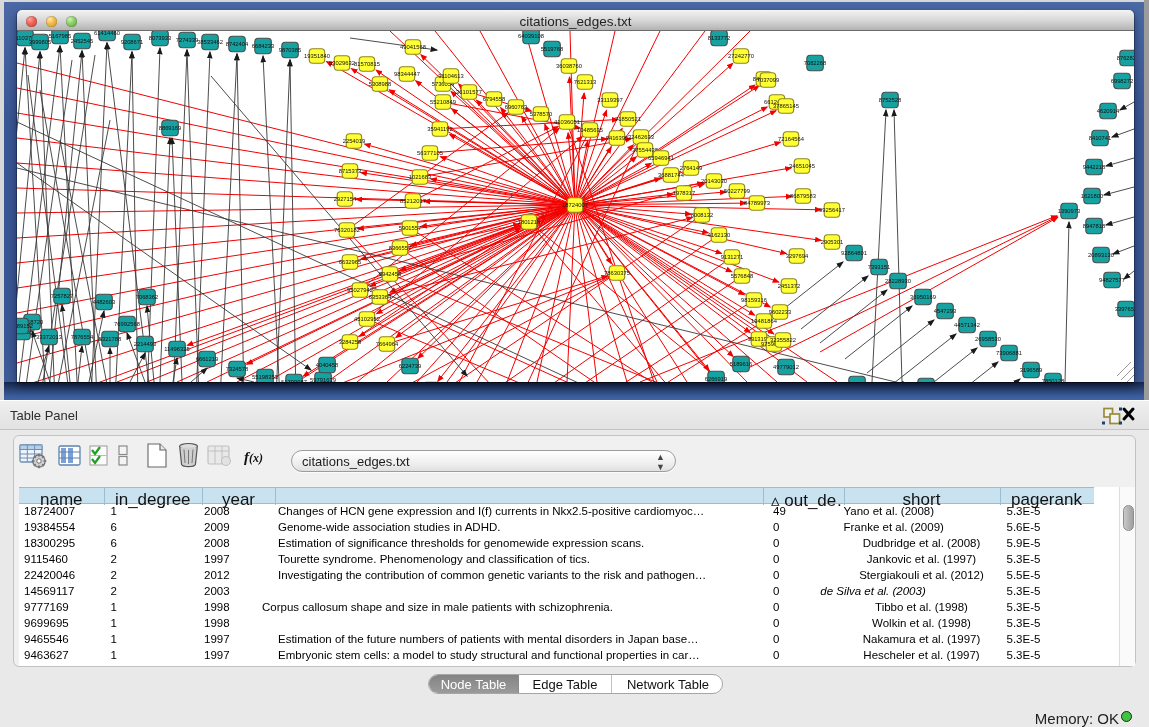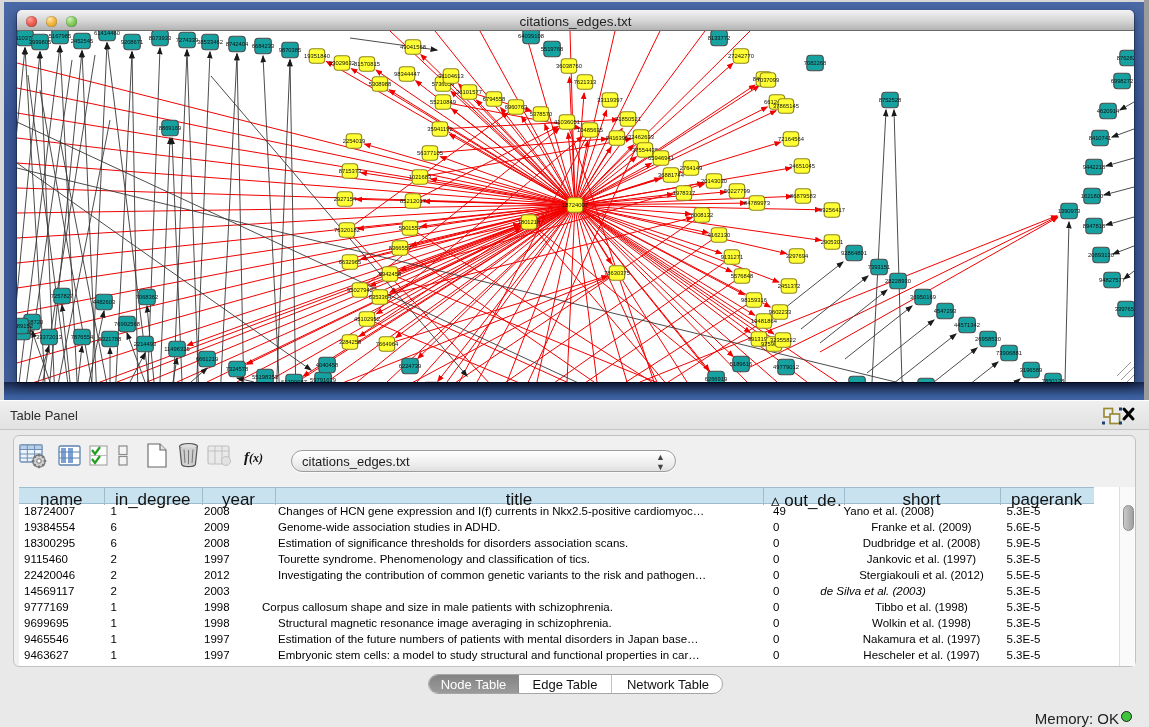--- a/index.html
+++ b/index.html
@@ -648,21 +648,20 @@
   </div>
 <div class="combo">
     <span class="ctext">citations_edges.txt</span>
     <div class="arr">▲<br>▼</div>
   </div>
 <div class="tablewrap"></div>
 <div class="thead">
     <div class="th" style="left:0px;width:84.5px;text-align:center;">name</div>
     <div class="th" style="left:84.5px;width:98.5px;text-align:center;">in_degree</div>
     <div class="th" style="left:183px;width:73px;text-align:center;">year</div>
-    <div class="th" style="left:256px;width:488px;text-align:center;">title</div>
     <div class="th" style="left:752px;width:72.5px;">▵ out_de…</div>
     <div class="th" style="left:824.5px;width:156.0px;text-align:center;">short</div>
     <div class="th" style="left:980.5px;width:94.0px;text-align:center;">pagerank</div>
     <div class="vl" style="left:84.5px"></div>
     <div class="vl" style="left:183.0px"></div>
     <div class="vl" style="left:256.0px"></div>
     <div class="vl" style="left:744.0px"></div>
     <div class="vl" style="left:824.5px"></div>
     <div class="vl" style="left:980.5px"></div>
   </div>
@@ -674,28 +673,28 @@
     <div class="td" style="left:773px;width:70.5px;">49</div>
     <div class="td" style="left:843.5px;width:156.0px;text-align:left;">Yano et al. (2008)</div>
     <div class="td" style="left:1006.5px;width:87.0px;">5.3E-5</div>
   </div>
 <div class="tr" style="top:520px">
     <div class="td" style="left:24px;width:79.5px;">19384554</div>
     <div class="td" style="left:110.5px;width:91.5px;">6</div>
     <div class="td" style="left:204px;width:71px;">2009</div>
     <div class="td" style="left:278px;width:485px;">Genome-wide association studies in ADHD.</div>
     <div class="td" style="left:773px;width:70.5px;">0</div>
-    <div class="td" style="left:843.5px;width:156.0px;text-align:center;">Franke et al. (2009)</div>
+    <div class="td" style="left:843.5px;width:156.0px;">Franke et al. (2009)</div>
     <div class="td" style="left:1006.5px;width:87.0px;">5.6E-5</div>
   </div>
 <div class="tr" style="top:536px">
     <div class="td" style="left:24px;width:79.5px;">18300295</div>
     <div class="td" style="left:110.5px;width:91.5px;">6</div>
     <div class="td" style="left:204px;width:71px;">2008</div>
-    <div class="td" style="left:278px;width:485px;">Estimation of significance thresholds for disorders association scans.</div>
+    <div class="td" style="left:278px;width:485px;">Estimation of significance thresholds for genomewide expression scans.</div>
     <div class="td" style="left:773px;width:70.5px;">0</div>
     <div class="td" style="left:843.5px;width:156.0px;text-align:center;">Dudbridge et al. (2008)</div>
     <div class="td" style="left:1006.5px;width:87.0px;">5.9E-5</div>
   </div>
 <div class="tr" style="top:552px">
     <div class="td" style="left:24px;width:79.5px;">9115460</div>
     <div class="td" style="left:110.5px;width:91.5px;">2</div>
     <div class="td" style="left:204px;width:71px;">1997</div>
     <div class="td" style="left:278px;width:485px;">Tourette syndrome. Phenomenology and classification of tics.</div>
     <div class="td" style="left:773px;width:70.5px;">0</div>
@@ -725,21 +724,20 @@
     <div class="td" style="left:204px;width:71px;">1998</div>
     <div class="td" style="left:262px;width:485px;">Corpus callosum shape and size in male patients with schizophrenia.</div>
     <div class="td" style="left:773px;width:70.5px;">0</div>
     <div class="td" style="left:843.5px;width:156.0px;text-align:center;">Tibbo et al. (1998)</div>
     <div class="td" style="left:1006.5px;width:87.0px;">5.3E-5</div>
   </div>
 <div class="tr" style="top:616px">
     <div class="td" style="left:24px;width:79.5px;">9699695</div>
     <div class="td" style="left:110.5px;width:91.5px;">1</div>
     <div class="td" style="left:204px;width:71px;">1998</div>
-    <div class="td" style="left:278px;width:485px;">Structural magnetic resonance image averaging in schizophrenia.</div>
     <div class="td" style="left:773px;width:70.5px;">0</div>
     <div class="td" style="left:843.5px;width:156.0px;text-align:center;">Wolkin et al. (1998)</div>
     <div class="td" style="left:1006.5px;width:87.0px;">5.3E-5</div>
   </div>
 <div class="tr" style="top:632px">
     <div class="td" style="left:24px;width:79.5px;">9465546</div>
     <div class="td" style="left:110.5px;width:91.5px;">1</div>
     <div class="td" style="left:204px;width:71px;">1997</div>
     <div class="td" style="left:278px;width:485px;">Estimation of the future numbers of patients with mental disorders in Japan base…</div>
     <div class="td" style="left:773px;width:70.5px;">0</div>

